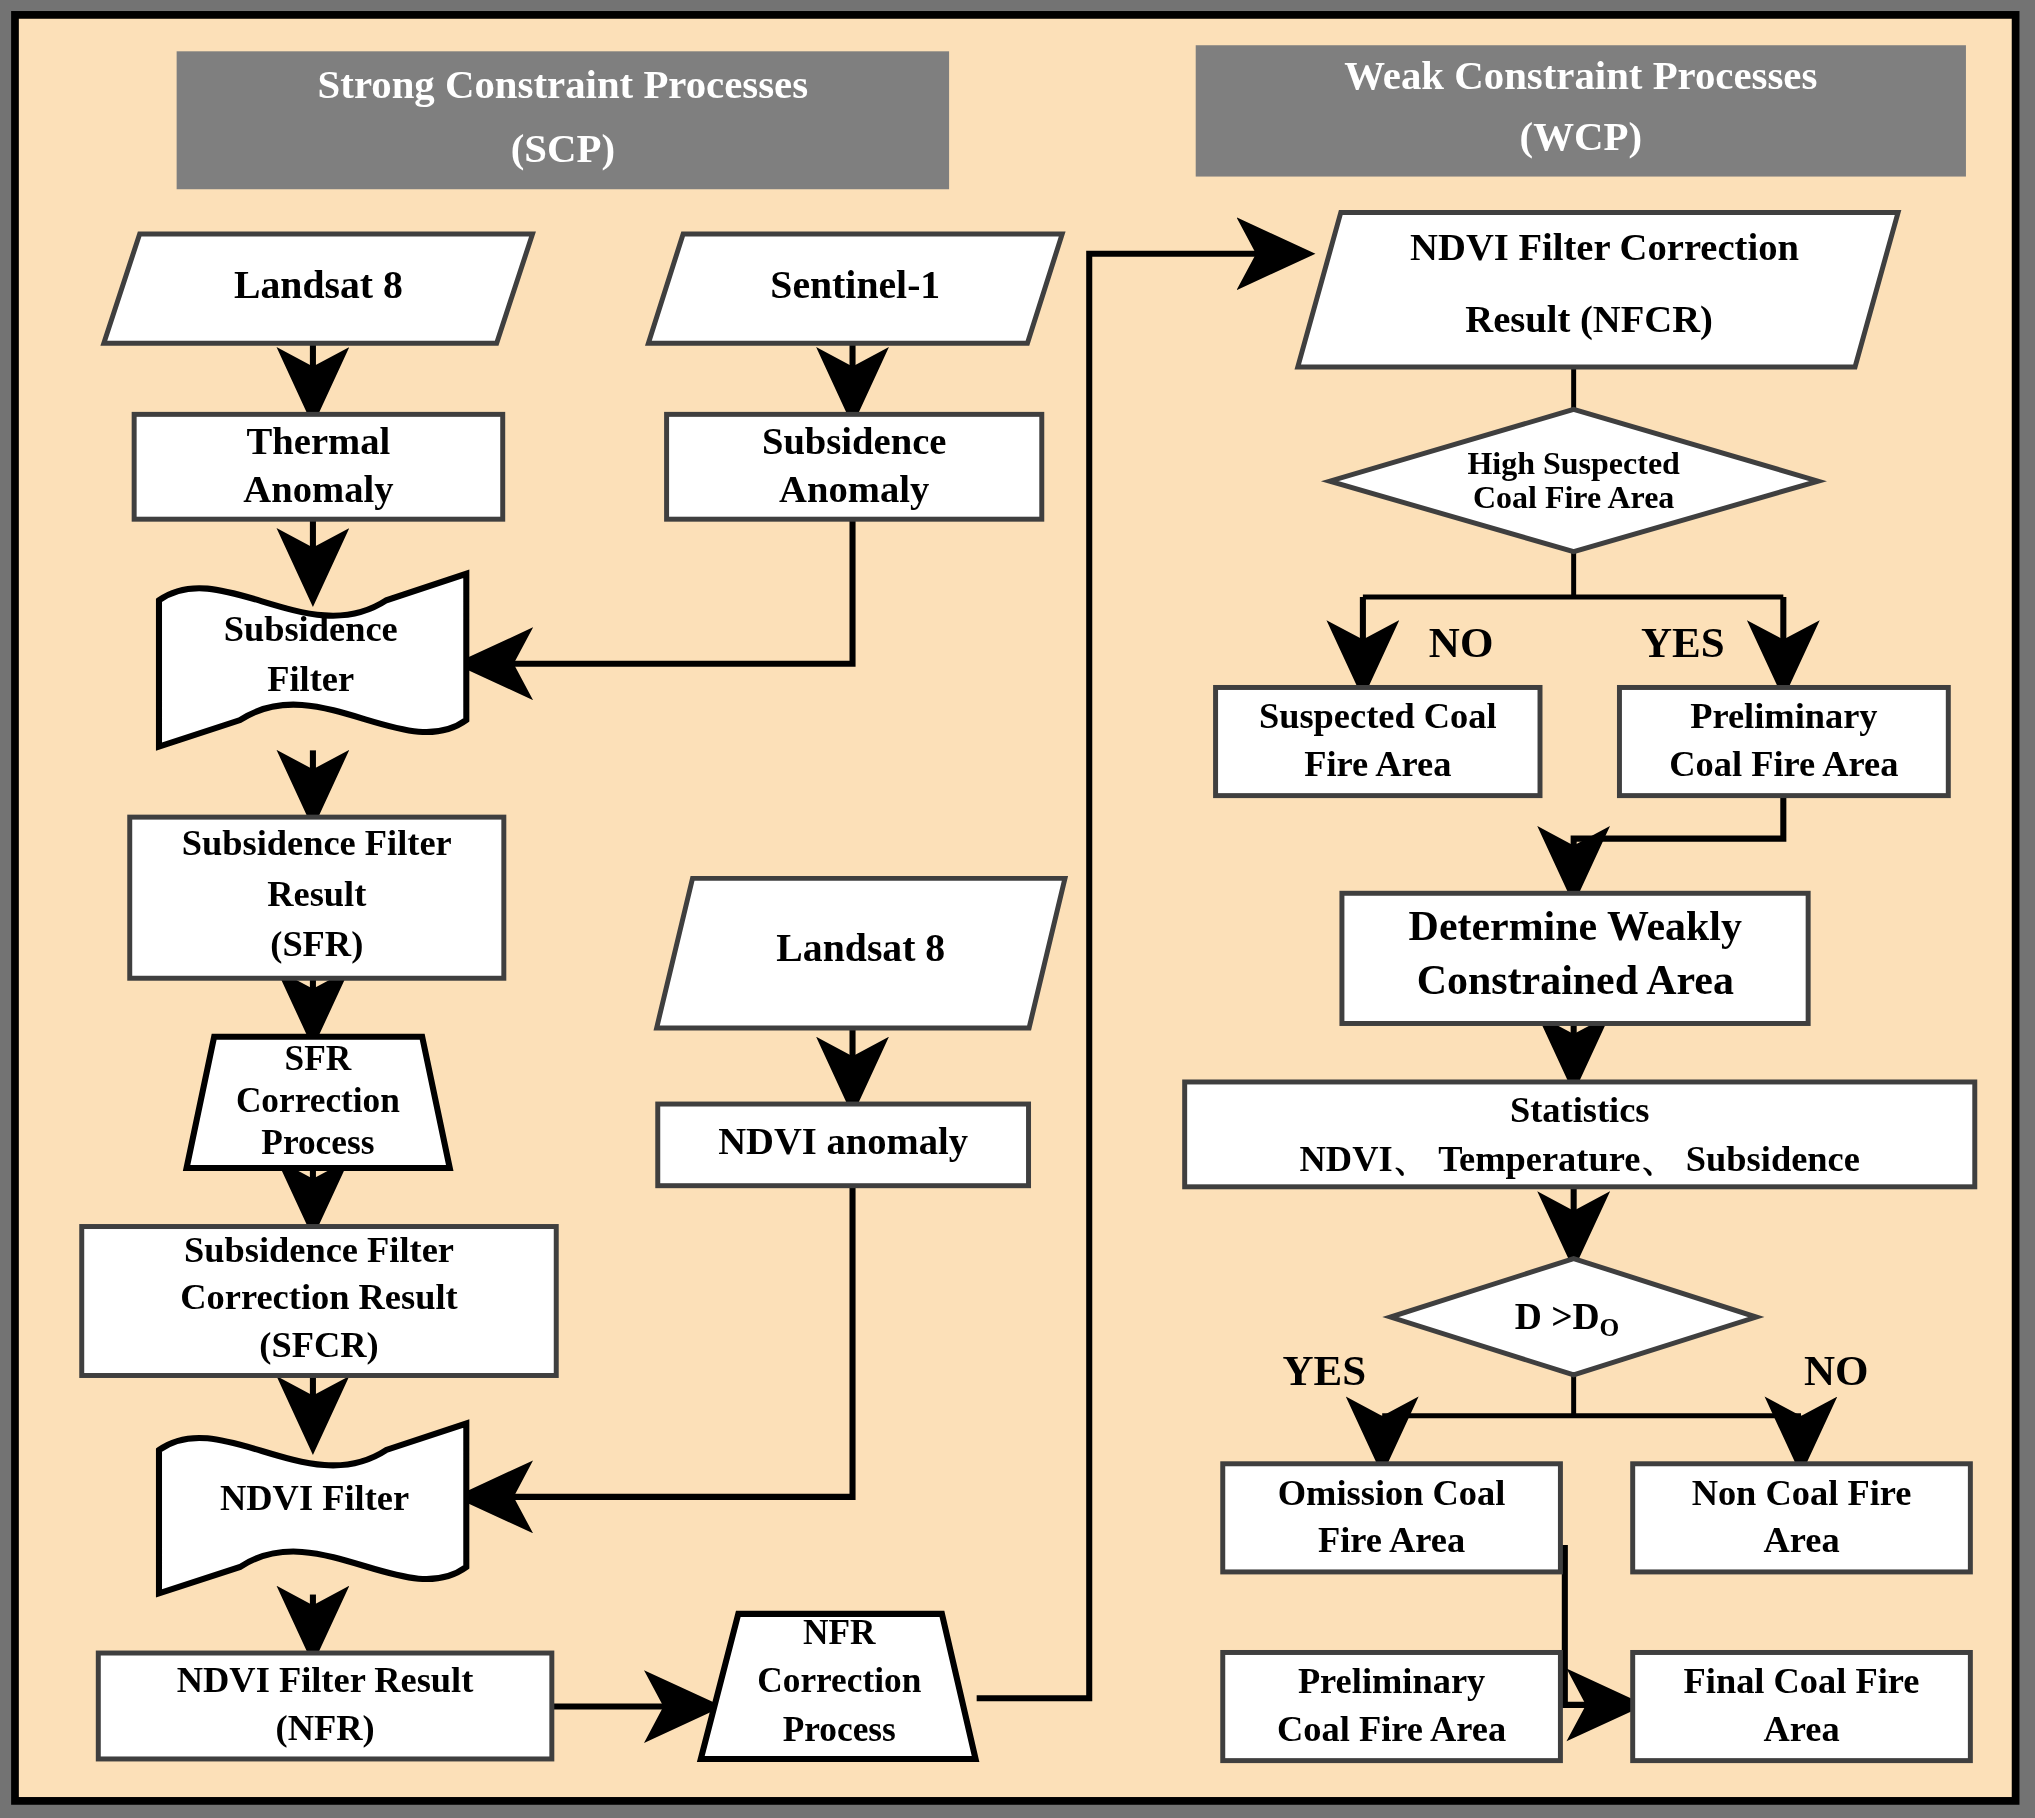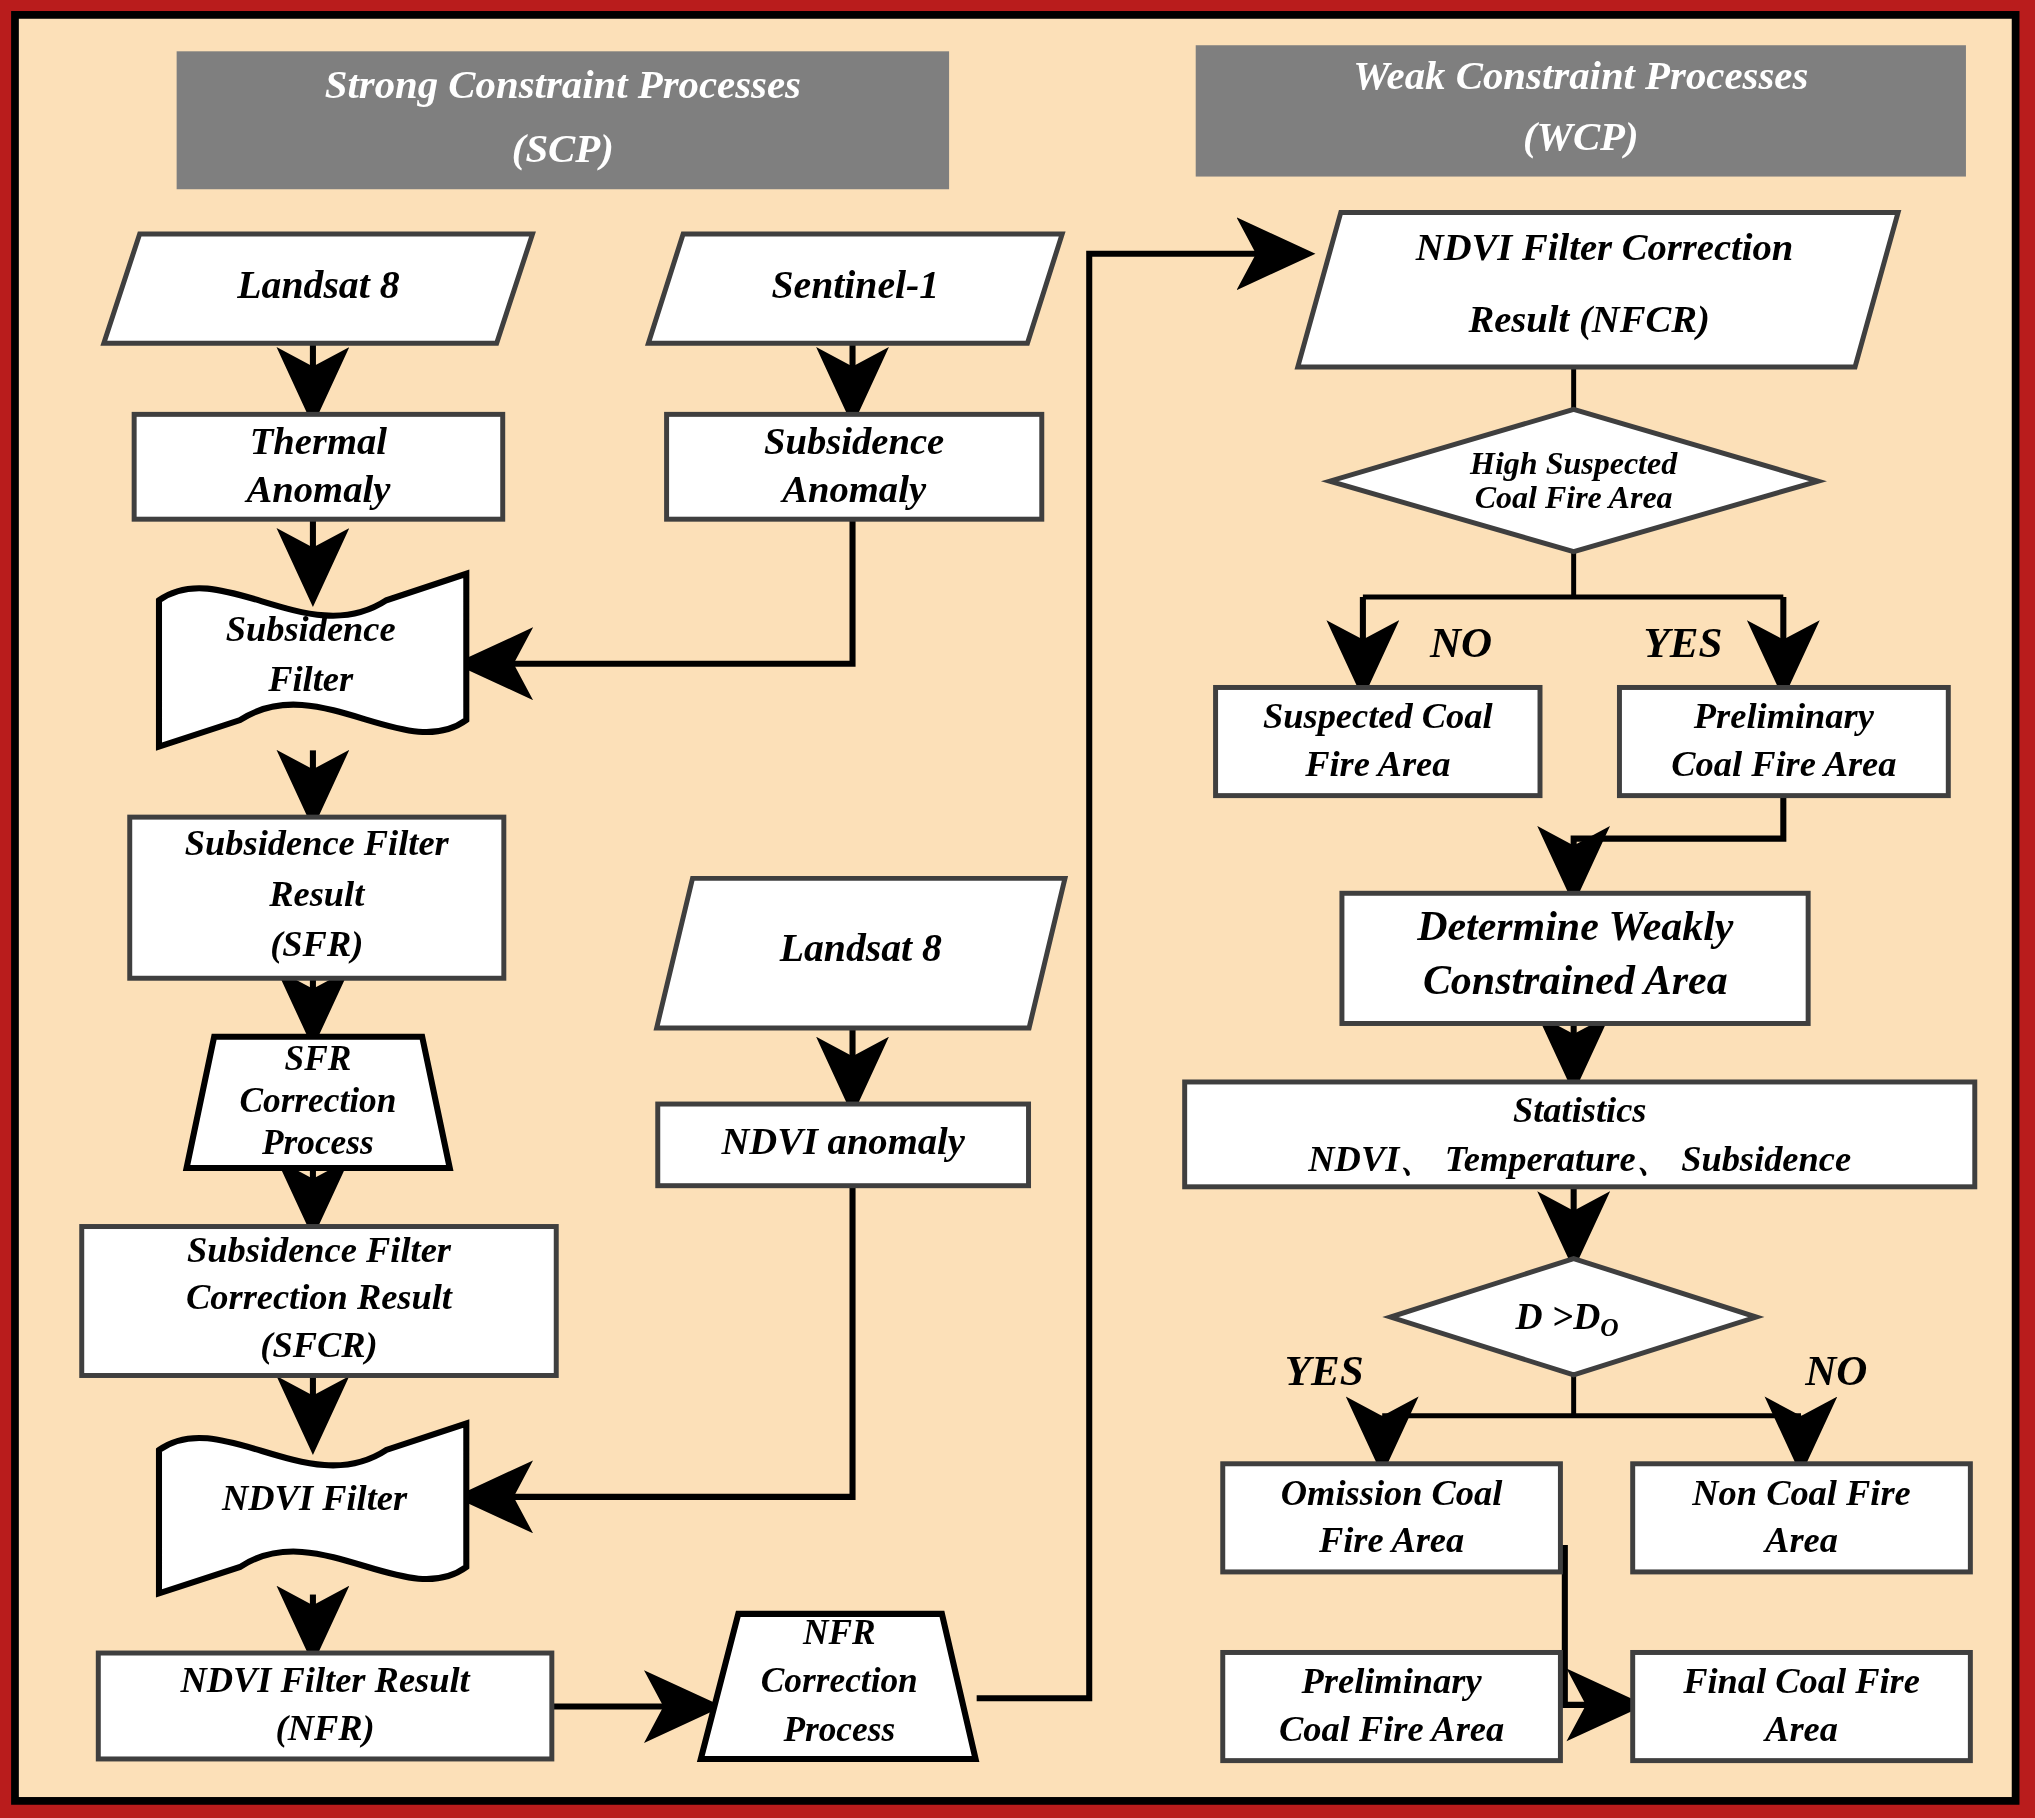--- a/index.html
+++ b/index.html
@@ -1,17 +1,17 @@
 <!DOCTYPE html>
 <html style="font-size:8.8px"><head>
 <meta charset="utf-8">
 <style>
   html,body{margin:0;padding:0;background:#ffffff;}
   body{font-family:"Liberation Serif",serif;}
-  #stage{position:relative;width:2035px;height:1818px;background:#b91c1c;font-style:italic;}
+  #stage{position:relative;width:2035px;height:1818px;background:#737373;}
   svg{display:block;}
   .nodeText{font-family:"Liberation Serif",serif;font-weight:bold;fill:#000;text-anchor:middle;dominant-baseline:middle;}
   .hdrText{font-family:"Liberation Serif",serif;font-weight:bold;fill:#ffffff;text-anchor:middle;}
   .edgeLabel{font-family:"Liberation Serif",serif;font-weight:bold;fill:#000;text-anchor:middle;}
   .shape{fill:#ffffff;stroke:#3f3f3f;stroke-width:9;}
   .shapeThin{fill:#ffffff;stroke:#000000;stroke-width:11;}
   .link{stroke:#000;fill:none;}
 </style>
 </head>
 <body>

